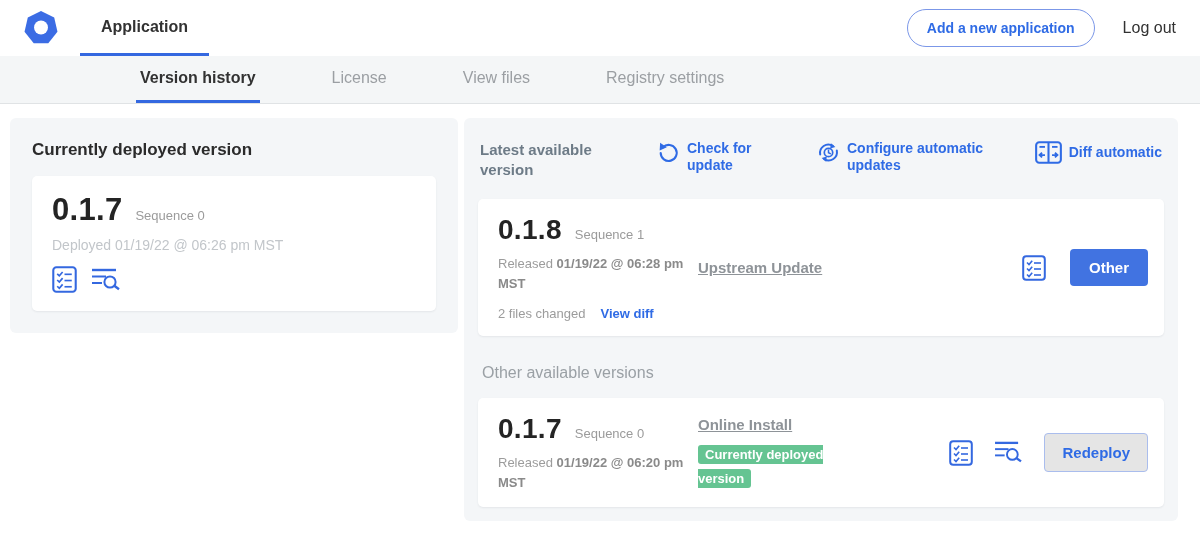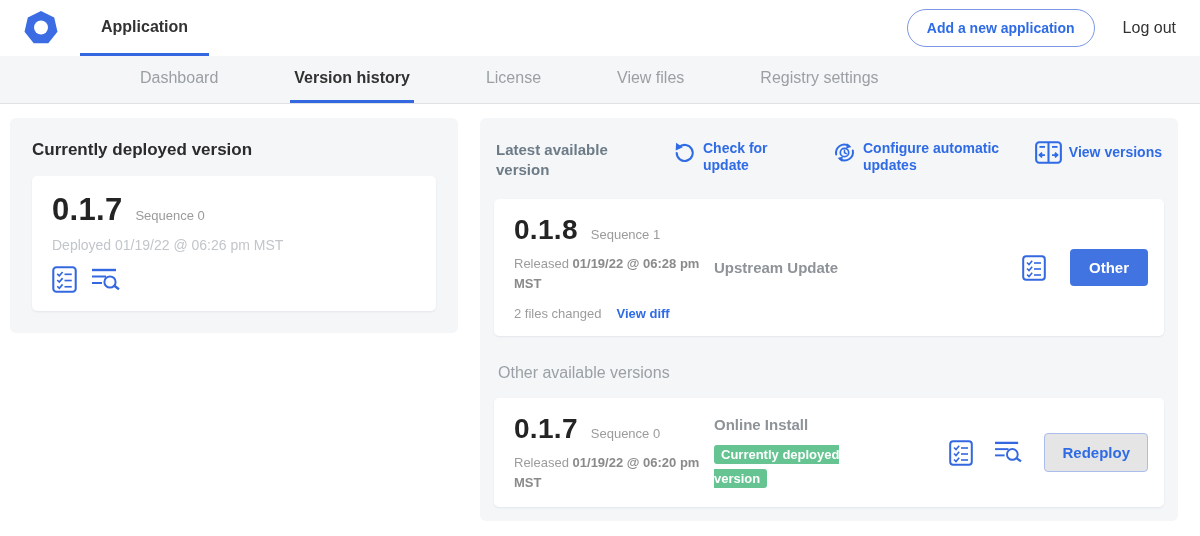--- a/index.html
+++ b/index.html
@@ -19,21 +19,21 @@
   .topnav-right { margin-left: auto; display: flex; align-items: center; gap: 28px; }
   .add-app-btn { border: 1px solid #7b97e8; color: #2f6be5; background: #fff; font-weight: 700; font-size: 14px; border-radius: 19px; padding: 10px 19px; cursor: pointer; font-family: inherit; }
   .logout { font-size: 16px; color: #323232; cursor: pointer; }
 
   
   .subnav { height: 48px; background: #f4f6f7; border-bottom: 1px solid #e0e3e5; display: flex; align-items: stretch; padding-left: 136px; gap: 68px; }
   .subnav-item { display: flex; align-items: center; font-size: 16px; color: #9b9fa3; cursor: pointer; padding: 0 4px; border-bottom: 3px solid transparent; }
   .subnav-item.active { color: #323232; font-weight: 600; border-bottom-color: #3468e0; }
 
   
-  .content { display: flex; align-items: flex-start; gap: 22px; padding: 14px 22px 0 10px; }
+  .content { display: flex; align-items: flex-start; gap: 6px; padding: 14px 22px 0 10px; }
   .panel { background: #f4f6f8; border-radius: 6px; }
   .card { background: #fff; border-radius: 5px; box-shadow: 0 1px 2px rgba(40,50,70,.08); }
 
   
   .left-panel { width: 448px; flex: 0 0 auto; padding: 22px 22px 22px; }
   .left-panel h2 { margin: 0 0 16px; font-size: 17px; font-weight: 700; color: #2b2b2b; }
   .cur-card { padding: 16px 20px 18px; }
   .version-row { display: flex; align-items: baseline; gap: 13px; }
   .version-num { font-size: 31px; font-weight: 800; color: #242424; letter-spacing: .3px; }
   .sequence { font-size: 13px; color: #9b9b9b; }
@@ -54,21 +54,21 @@
   .hdr-link.diff { margin-left: auto; align-items: center; }
 
   .version-card { display: flex; align-items: center; padding: 15px 16px 15px 20px; }
   .vc-left { flex: 0 0 200px; align-self: flex-start; }
   .vc-left .version-num { font-size: 28px; }
   .released { margin: 8px 0 0; font-size: 13px; color: #9c9c9c; line-height: 1.5; max-width: 200px; }
   .released .date { color: #8a8a8a; font-weight: 700; }
   .files-row { margin-top: 13px; font-size: 13px; color: #9c9c9c; display: flex; gap: 15px; align-items: baseline; }
   .view-diff { color: #2f6be5; font-weight: 600; cursor: pointer; }
   .vc-mid { flex: 1 1 auto; font-size: 15px; font-weight: 600; color: #8e9398; }
-  .src-label { display: block; }
+  .src-label { display: block; text-decoration: underline; }
   .badge-wrap { max-width: 158px; margin-top: 9px; line-height: 1.6; }
   .status-badge { display: inline; background: #65c492; color: #fff; font-size: 13px; font-weight: 600; padding: 2px 7px; border-radius: 3px; }
   .vc-right { display: flex; align-items: center; gap: 21px; }
   .deploy-btn { background: #4173e1; color: #fff; border: none; border-radius: 4px; font-size: 15px; font-weight: 700; padding: 10px 19px; cursor: pointer; font-family: inherit; margin-left: 3px; }
   .redeploy-btn { background: #e5e5e5; color: #2f6be5; border: 1px solid #aabded; border-radius: 4px; font-size: 15px; font-weight: 700; padding: 10px 17px; cursor: pointer; font-family: inherit; }
   .other-heading { margin: 28px 4px 16px; font-size: 16px; font-weight: 400; color: #9aa0a5; }
 </style>
 </head>
 <body>
 
@@ -84,23 +84,20 @@
       <span>Application</span>
     </div>
   </nav>
   <div class="topnav-right">
     <button class="add-app-btn">Add a new application</button>
     <span class="logout">Log out</span>
   </div>
 </header>
 
 <nav class="subnav">
-  <div class="subnav-item">
-      <span>Dashboard</span>
-    </div>
   <div class="subnav-item active">
       <span>Version history</span>
     </div>
   <div class="subnav-item">
       <span>License</span>
     </div>
   <div class="subnav-item">
       <span>View files</span>
     </div>
   <div class="subnav-item">
@@ -176,21 +173,21 @@
         <svg width="27" height="23" viewBox="0 0 26 22">
           <g fill="none" stroke="currentColor">
             <rect x="1.1" y="1.1" width="23.8" height="19.8" rx="3" stroke-width="2"></rect>
             <line x1="13" y1="1.5" x2="13" y2="20.5" stroke-width="2"></line>
             <line x1="4.3" y1="5.6" x2="9.6" y2="5.6" stroke-width="1.8"></line>
             <line x1="16.4" y1="5.6" x2="21.7" y2="5.6" stroke-width="1.8"></line>
             <path d="M9.6 13.5 H4.6 M6.8 11.3 L4.4 13.5 l2.4 2.2" stroke-width="1.8"></path>
             <path d="M16.4 13.5 H21.4 M19.2 11.3 L21.6 13.5 l-2.4 2.2" stroke-width="1.8"></path>
           </g>
         </svg>
-        <span class="lbl">View versions</span>
+        <span class="lbl">Diff automatic</span>
       </a>
     </div>
 
     <div class="card version-card">
       <div class="vc-left">
         <div class="version-row">
           <span class="version-num">0.1.8</span>
           <span class="sequence">Sequence 1</span>
         </div>
         <p class="released"><span>Released</span> <span class="date">01/19/22 @ 06:28 pm MST</span></p>

